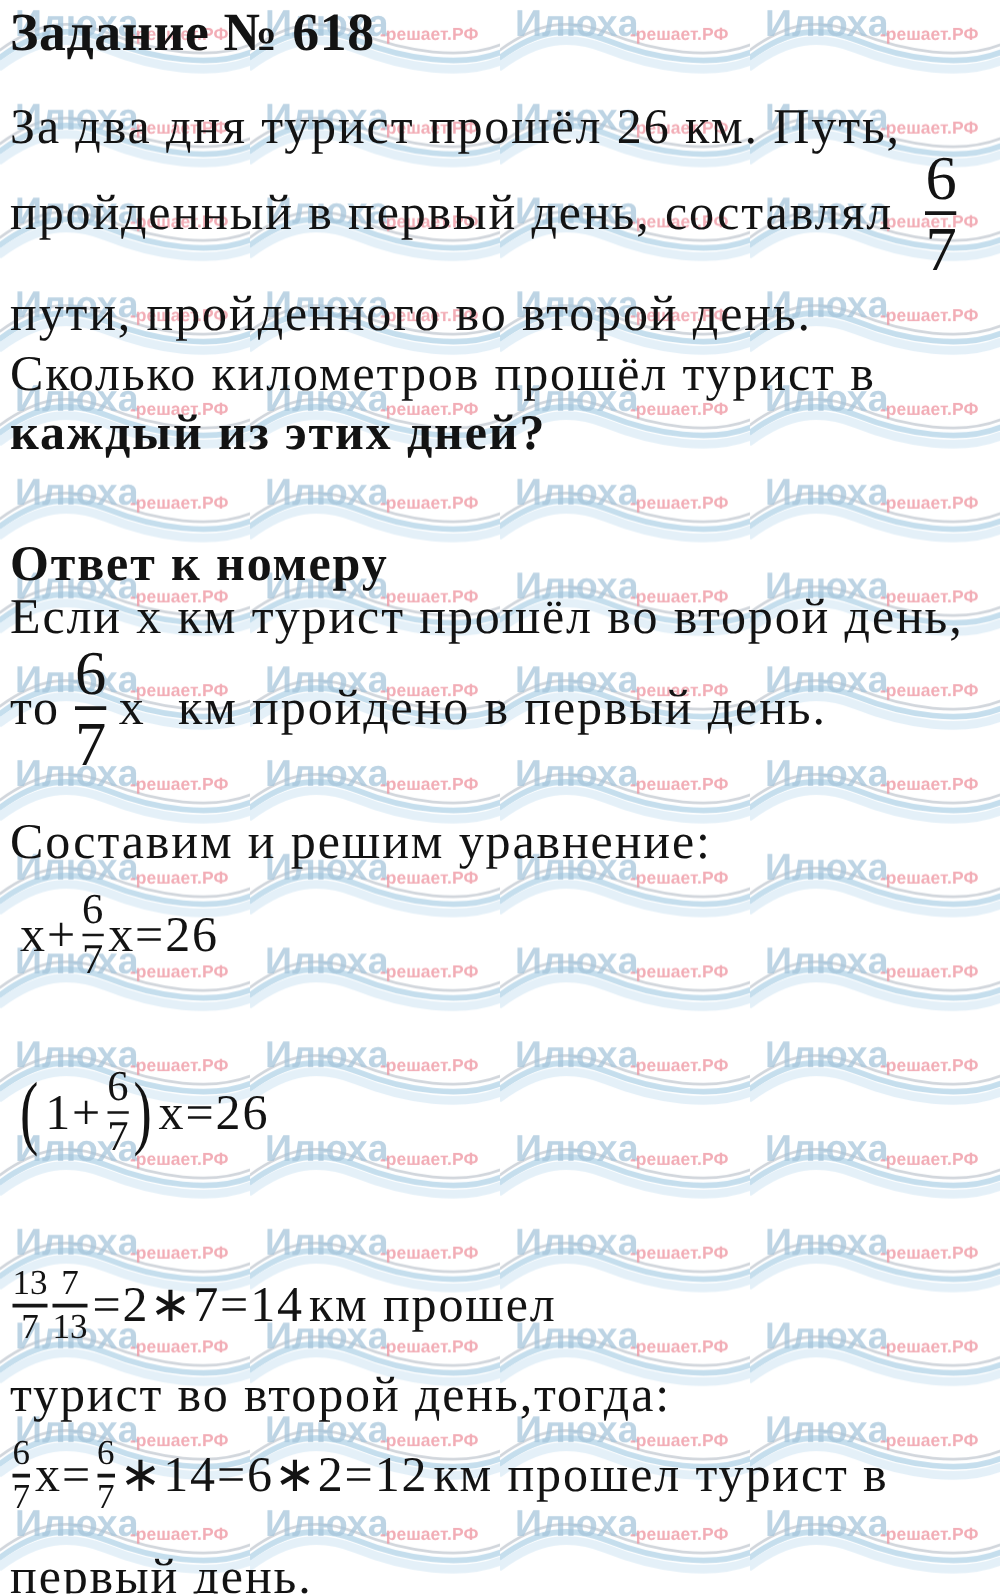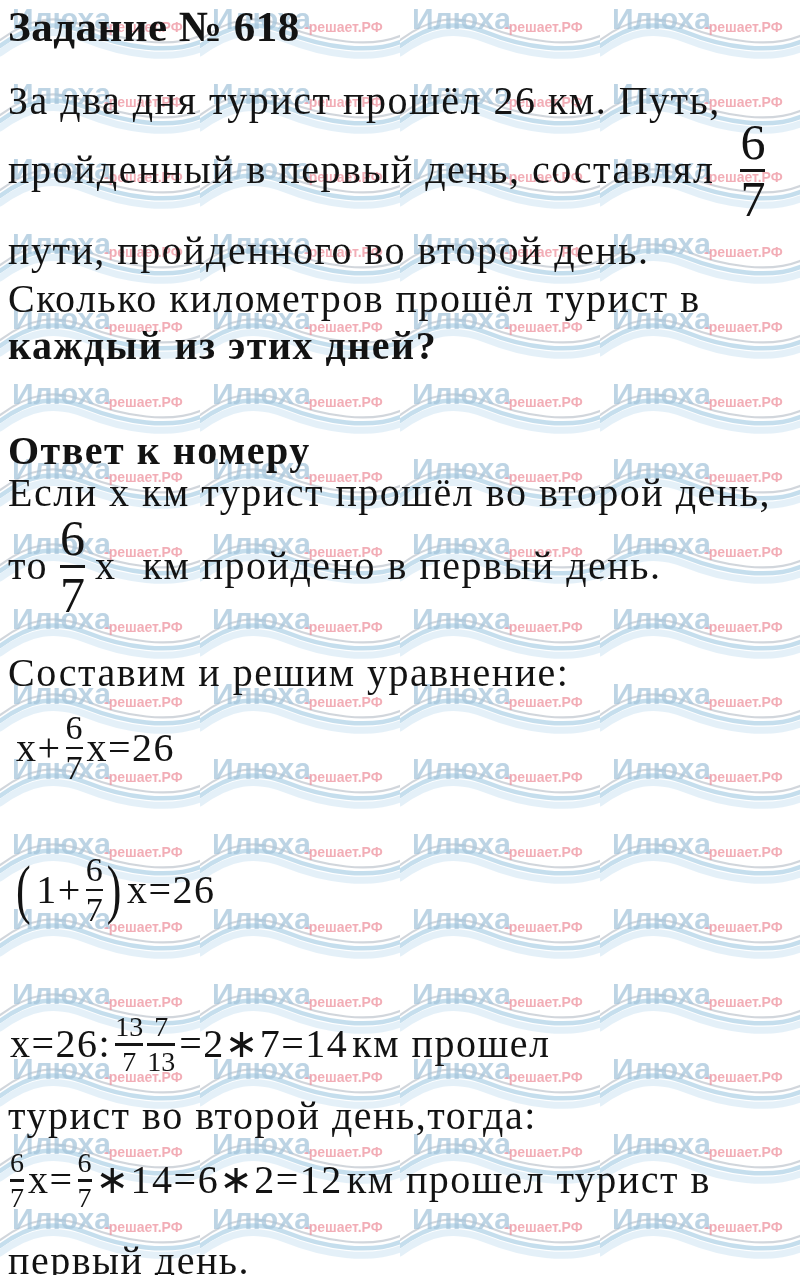--- a/index.html
+++ b/index.html
@@ -99,21 +99,20 @@
     <span class="frac frac-sm">
       <span class="num">6</span>
       <span class="bar"></span>
       <span class="den">7</span>
     </span>
     <span class="paren">)</span>
     <span>x=26</span>
   </div>
 
   <div class="line row eq" style="top:998px;left:8px;height:92px;">
-    <span>x=26:</span>
     <span class="frac frac-md">
       <span class="num">13</span>
       <span class="bar"></span>
       <span class="den">7</span>
     </span>
     <span class="frac frac-md">
       <span class="num">7</span>
       <span class="bar"></span>
       <span class="den">13</span>
     </span>

